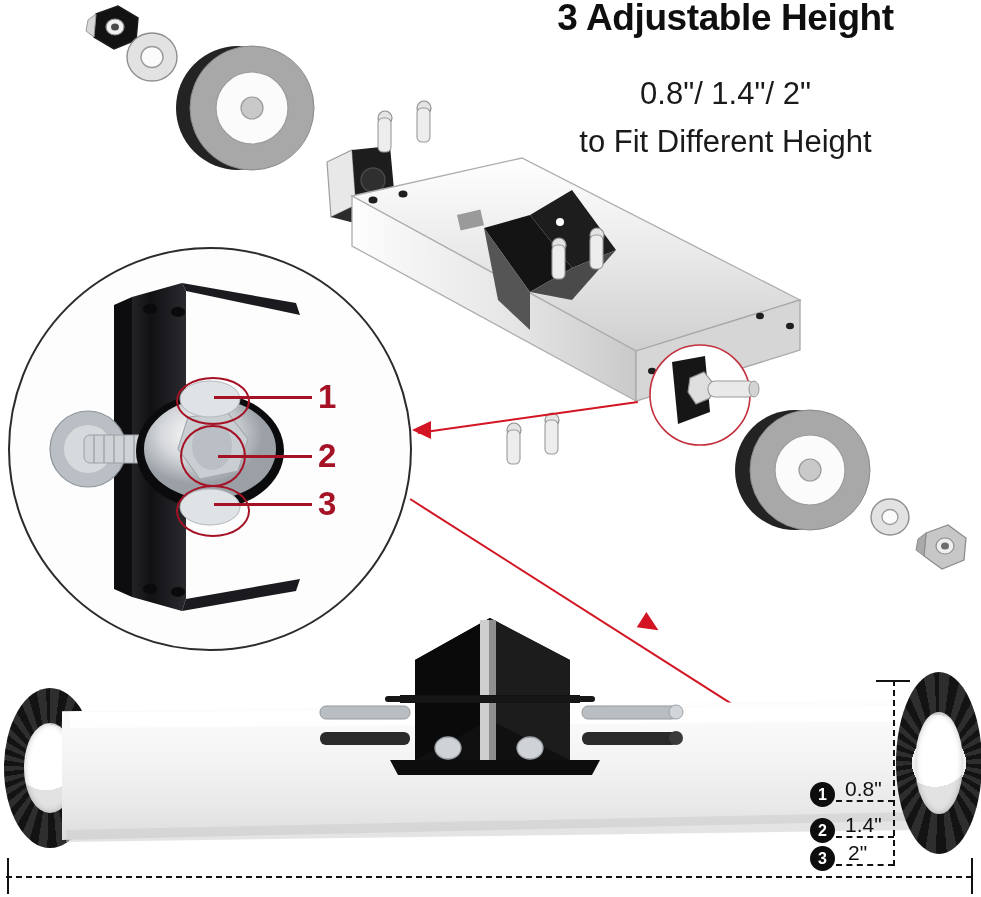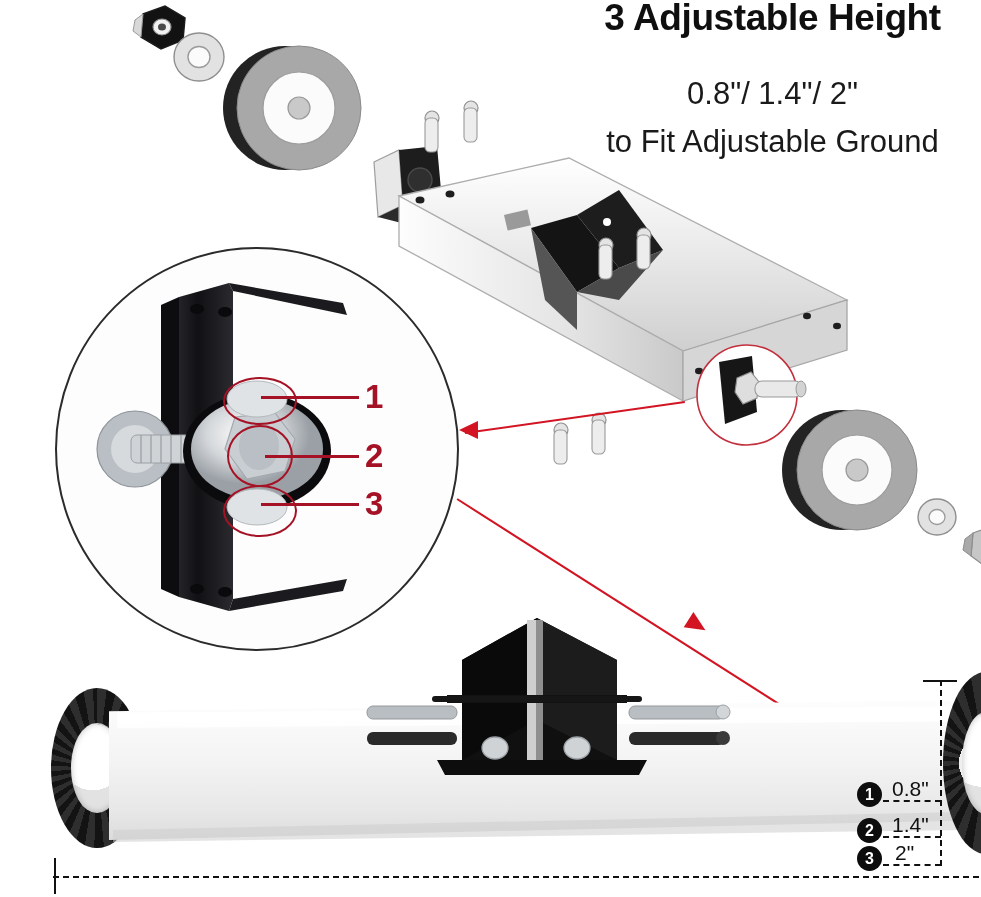--- a/index.html
+++ b/index.html
@@ -1,18 +1,18 @@
 <!DOCTYPE html>
 <html><head>
 <meta charset="utf-8">
 <style>
   html,body{margin:0;padding:0;background:#fff;}
   body{width:981px;height:897px;position:relative;overflow:hidden;
        font-family:"Liberation Sans","DejaVu Sans",sans-serif;color:#111;}
-  .stage{position:absolute;inset:0;margin-left:47px;}
+  .stage{position:absolute;inset:0;}
   .abs{position:absolute;}
 
   
   #title{left:470px;top:-2px;width:511px;text-align:center;
          font-size:37px;font-weight:bold;letter-spacing:-0.4px;color:#0f0f0f;line-height:1.08;}
   #sub1{left:470px;top:76px;width:511px;text-align:center;font-size:31px;color:#1a1a1a;line-height:1.15;}
   #sub2{left:470px;top:124px;width:511px;text-align:center;font-size:31px;color:#1a1a1a;line-height:1.15;}
 
   
   #magnifier{left:8px;top:247px;width:400px;height:400px;border:2.4px solid #2b2b2b;
@@ -49,21 +49,21 @@
   .barbody{position:absolute;background:linear-gradient(180deg,#fdfdfd 0%,#f4f4f4 42%,#e8e8e8 78%,#dcdcdc 100%);
         box-shadow:inset 0 1px 0 #fff;}
 </style>
 </head>
 <body>
 
 <div class="stage">
 
   <div class="abs" id="title">3 Adjustable Height</div>
   <div class="abs" id="sub1">0.8"/ 1.4"/ 2"</div>
-  <div class="abs" id="sub2">to Fit Adjustable Ground</div>
+  <div class="abs" id="sub2">to Fit Different Height</div>
 
   <svg class="abs" style="left:60px;top:0px;width:921px;height:600px;" viewBox="0 0 921 600">
     <defs>
       <linearGradient id="steel" x1="0" y1="0" x2="0" y2="1">
         <stop offset="0" stop-color="#ffffff"></stop>
           <stop offset="0.5" stop-color="#e9e9e9"></stop>
         <stop offset="1" stop-color="#cfcfcf"></stop>
       </linearGradient>
       <linearGradient id="steelv" x1="0" y1="0" x2="1" y2="0">
         <stop offset="0" stop-color="#fdfdfd"></stop>

